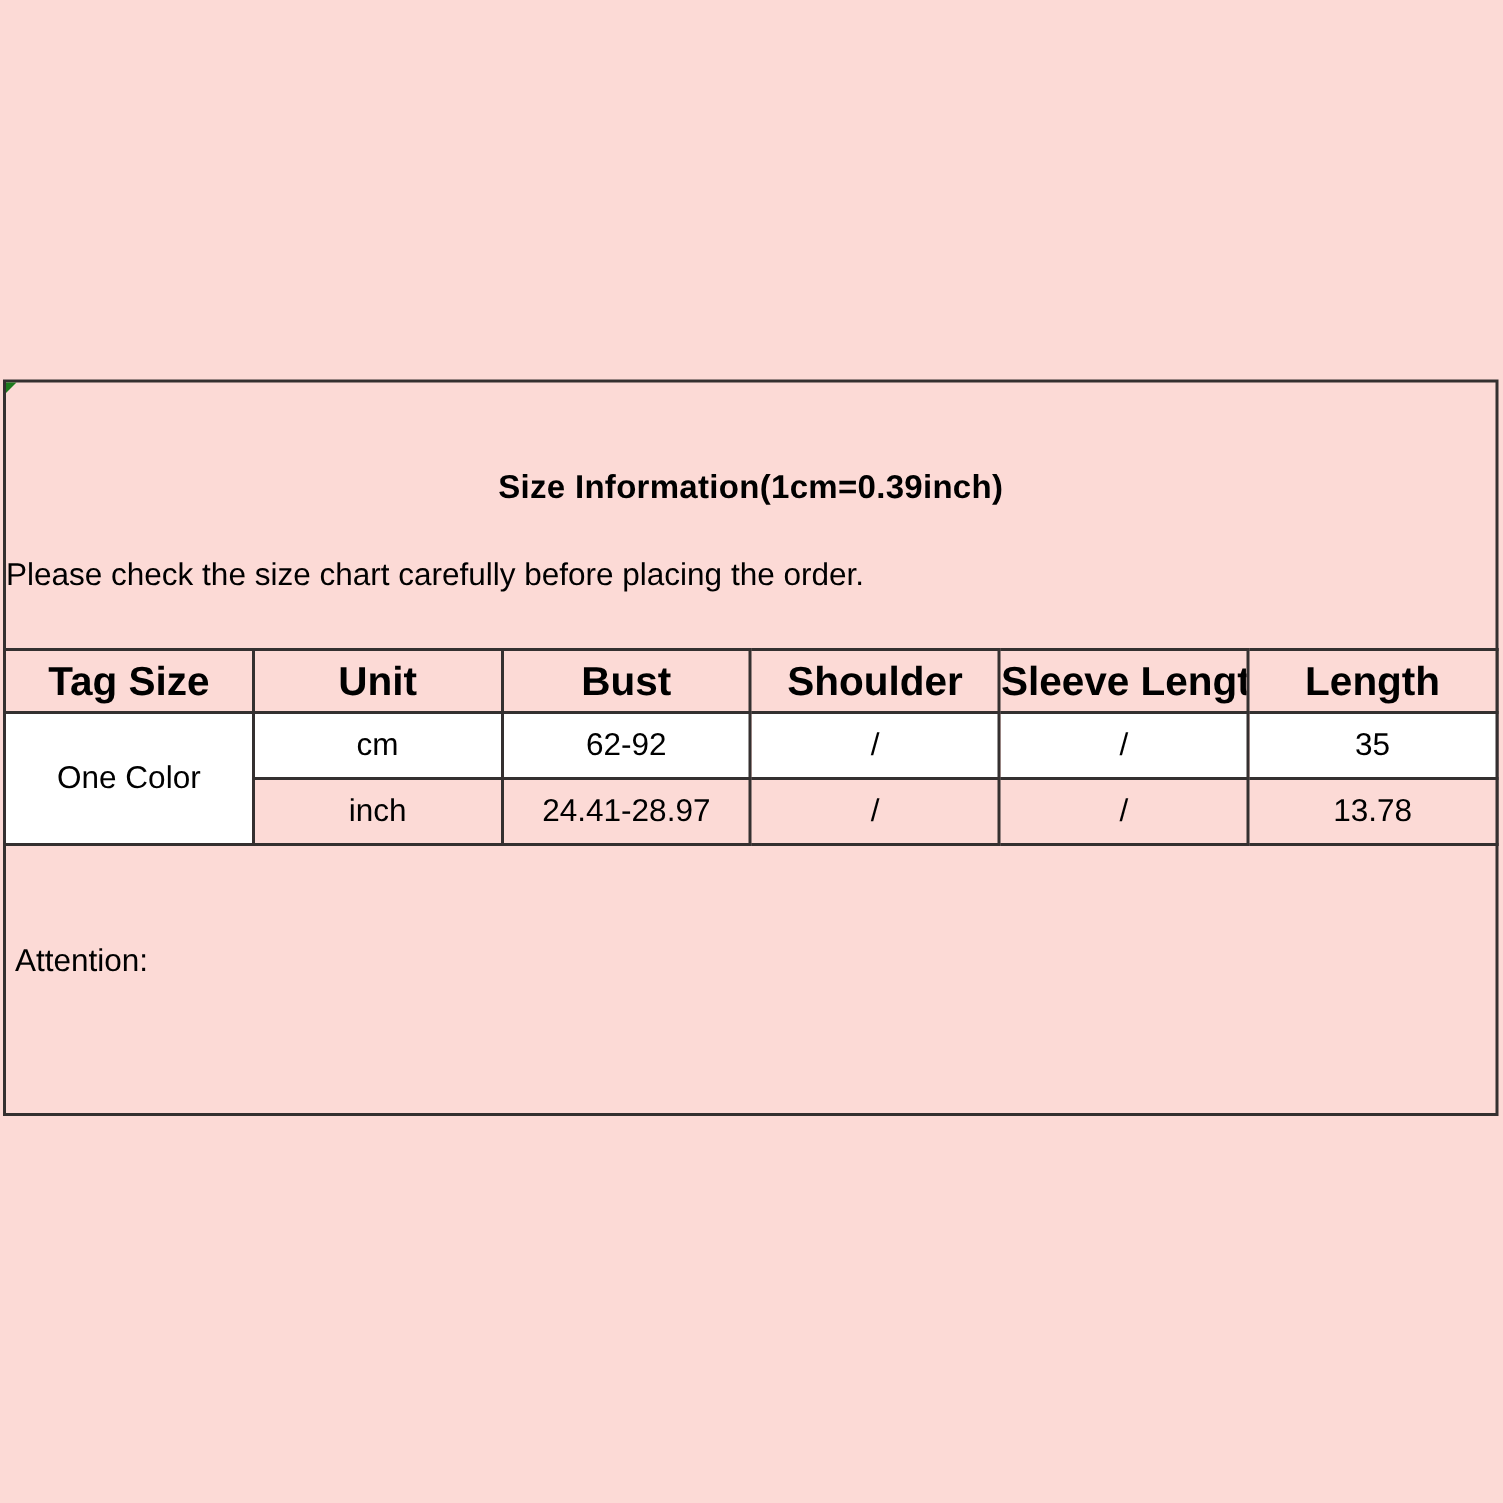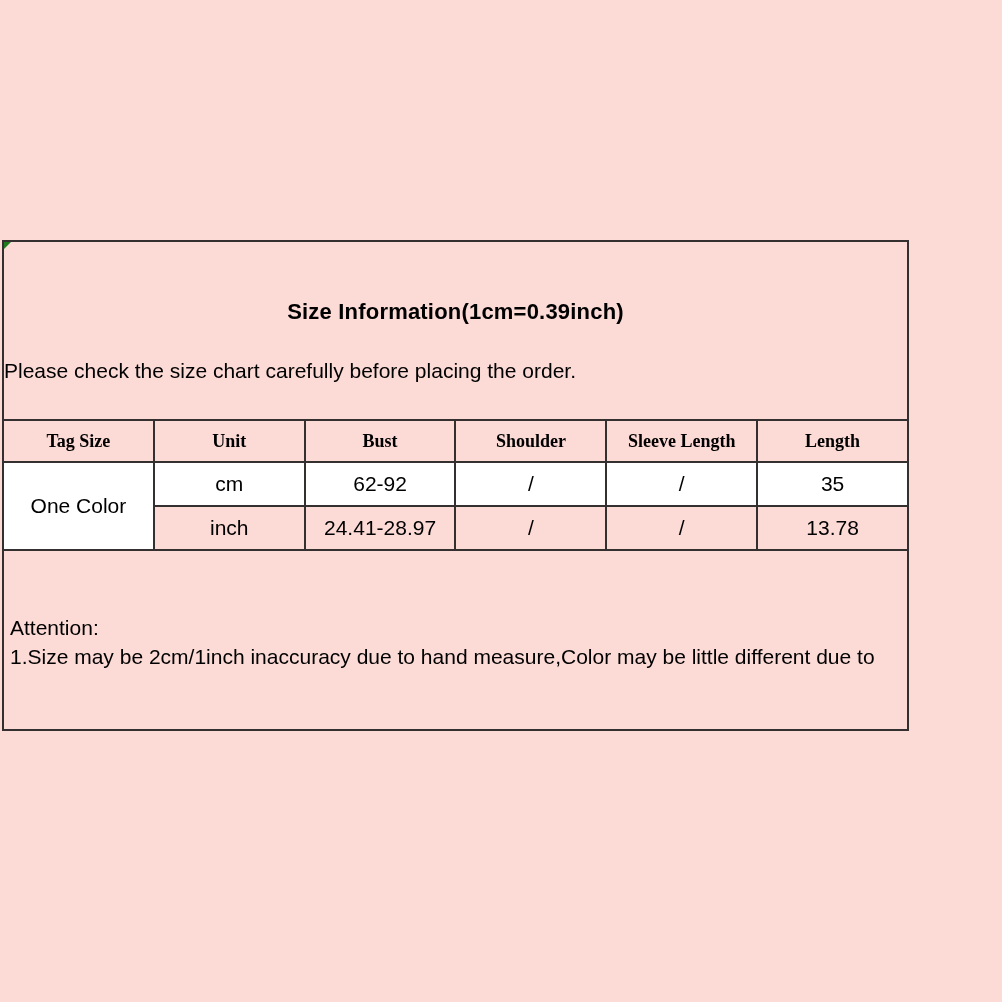--- a/index.html
+++ b/index.html
@@ -11,22 +11,22 @@
     height: 1002px;
     background: var(--background, #fcdad6);
     font-family: "Liberation Sans", sans-serif;
     color: var(--text, #000000);
     position: relative;
     overflow: hidden;
   }
   .panel {
     position: absolute;
     left: 2px;
-    top: 240px;
-    width: 907px;
+    top: 253px;
+    width: 997px;
     height: 491px;
     box-sizing: border-box;
     border: 2px solid var(--grid_line, #343030);
     background: var(--background, #fcdad6);
   }
   .green-corner {
     position: absolute;
     left: 0;
     top: 0;
     width: 0;
@@ -64,24 +64,23 @@
   .size-table th,
   .size-table td {
     border: 2px solid var(--grid_line, #343030);
     padding: 0;
     vertical-align: middle;
     overflow: hidden;
     white-space: nowrap;
   }
   .size-table thead th {
     height: 40px;
-    font-size: 18px;
+    font-size: 27px;
     font-weight: bold;
     background: var(--background, #fcdad6);
-    font-family: Liberation Serif, serif;
   }
   .size-table tbody td {
     font-size: 21px;
     font-weight: normal;
   }
   tr.row-cm td {
     height: 42px;
     background: var(--row_white, #ffffff);
   }
   tr.row-inch td {
@@ -137,15 +136,14 @@
         <td>24.41-28.97</td>
         <td>/</td>
         <td>/</td>
         <td>13.78</td>
       </tr>
     </tbody>
   </table>
 
   <div class="attention">
     <div>Attention:</div>
-    <div>1.Size may be 2cm/1inch inaccuracy due to hand measure,Color may be little different due to</div>
   </div>
 </div>
 
 </body></html>

